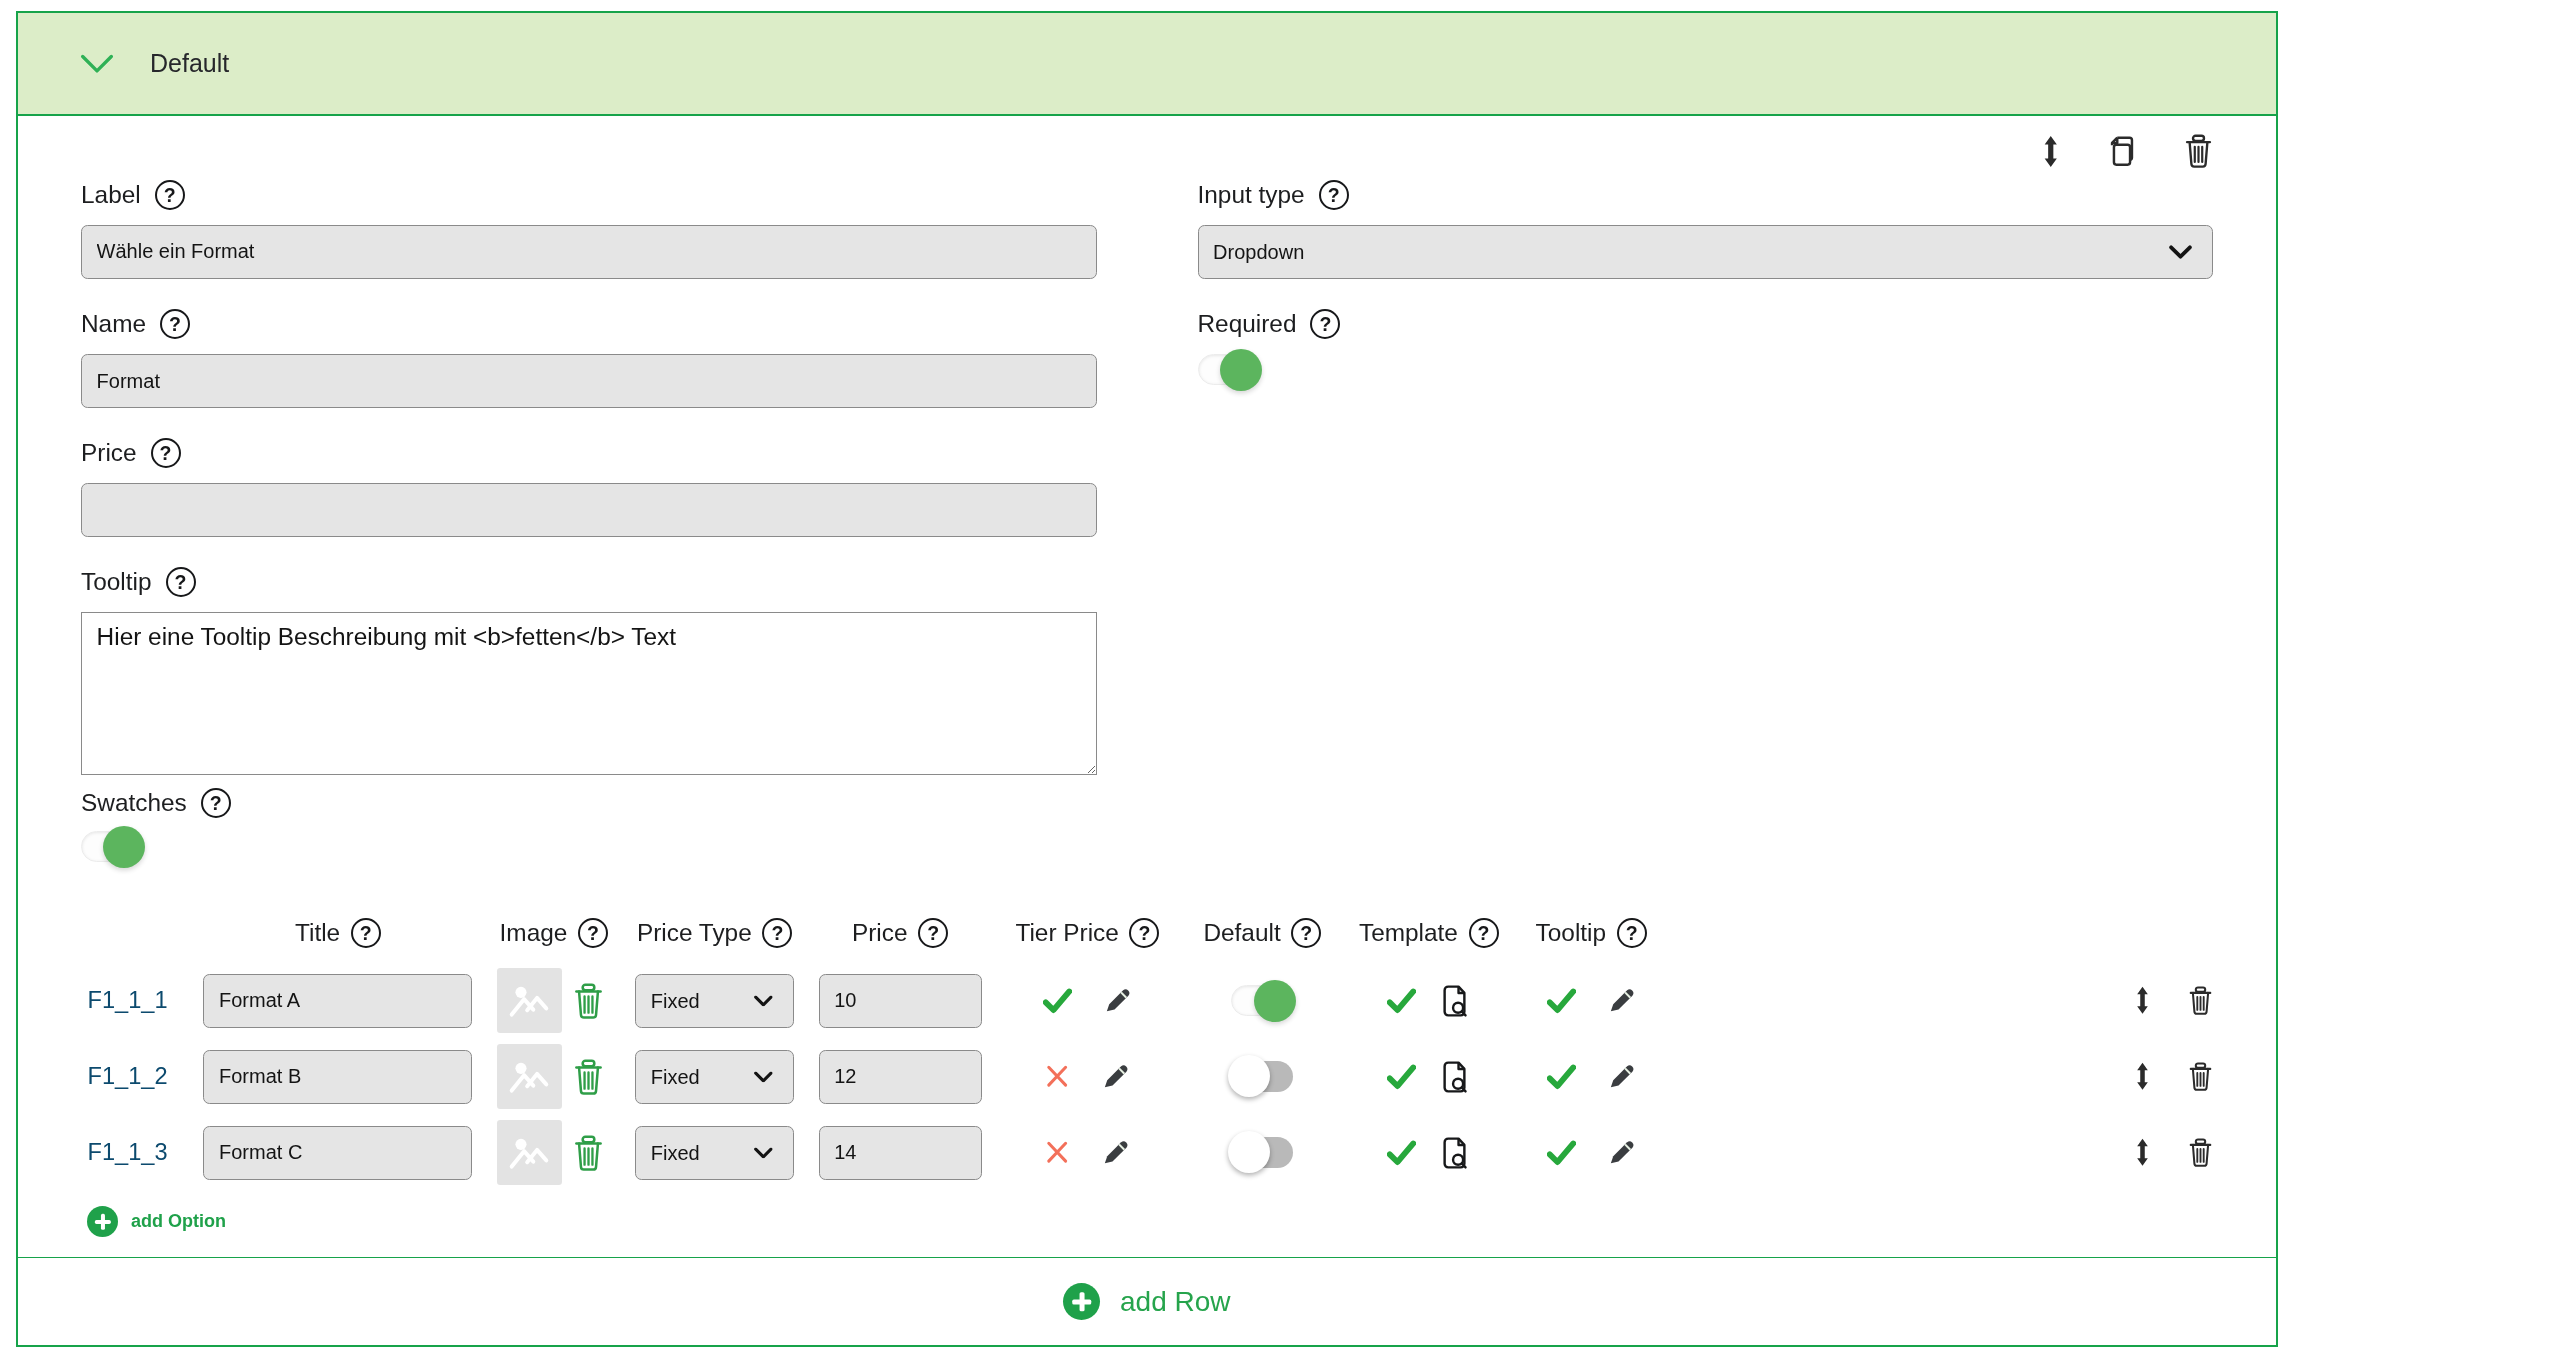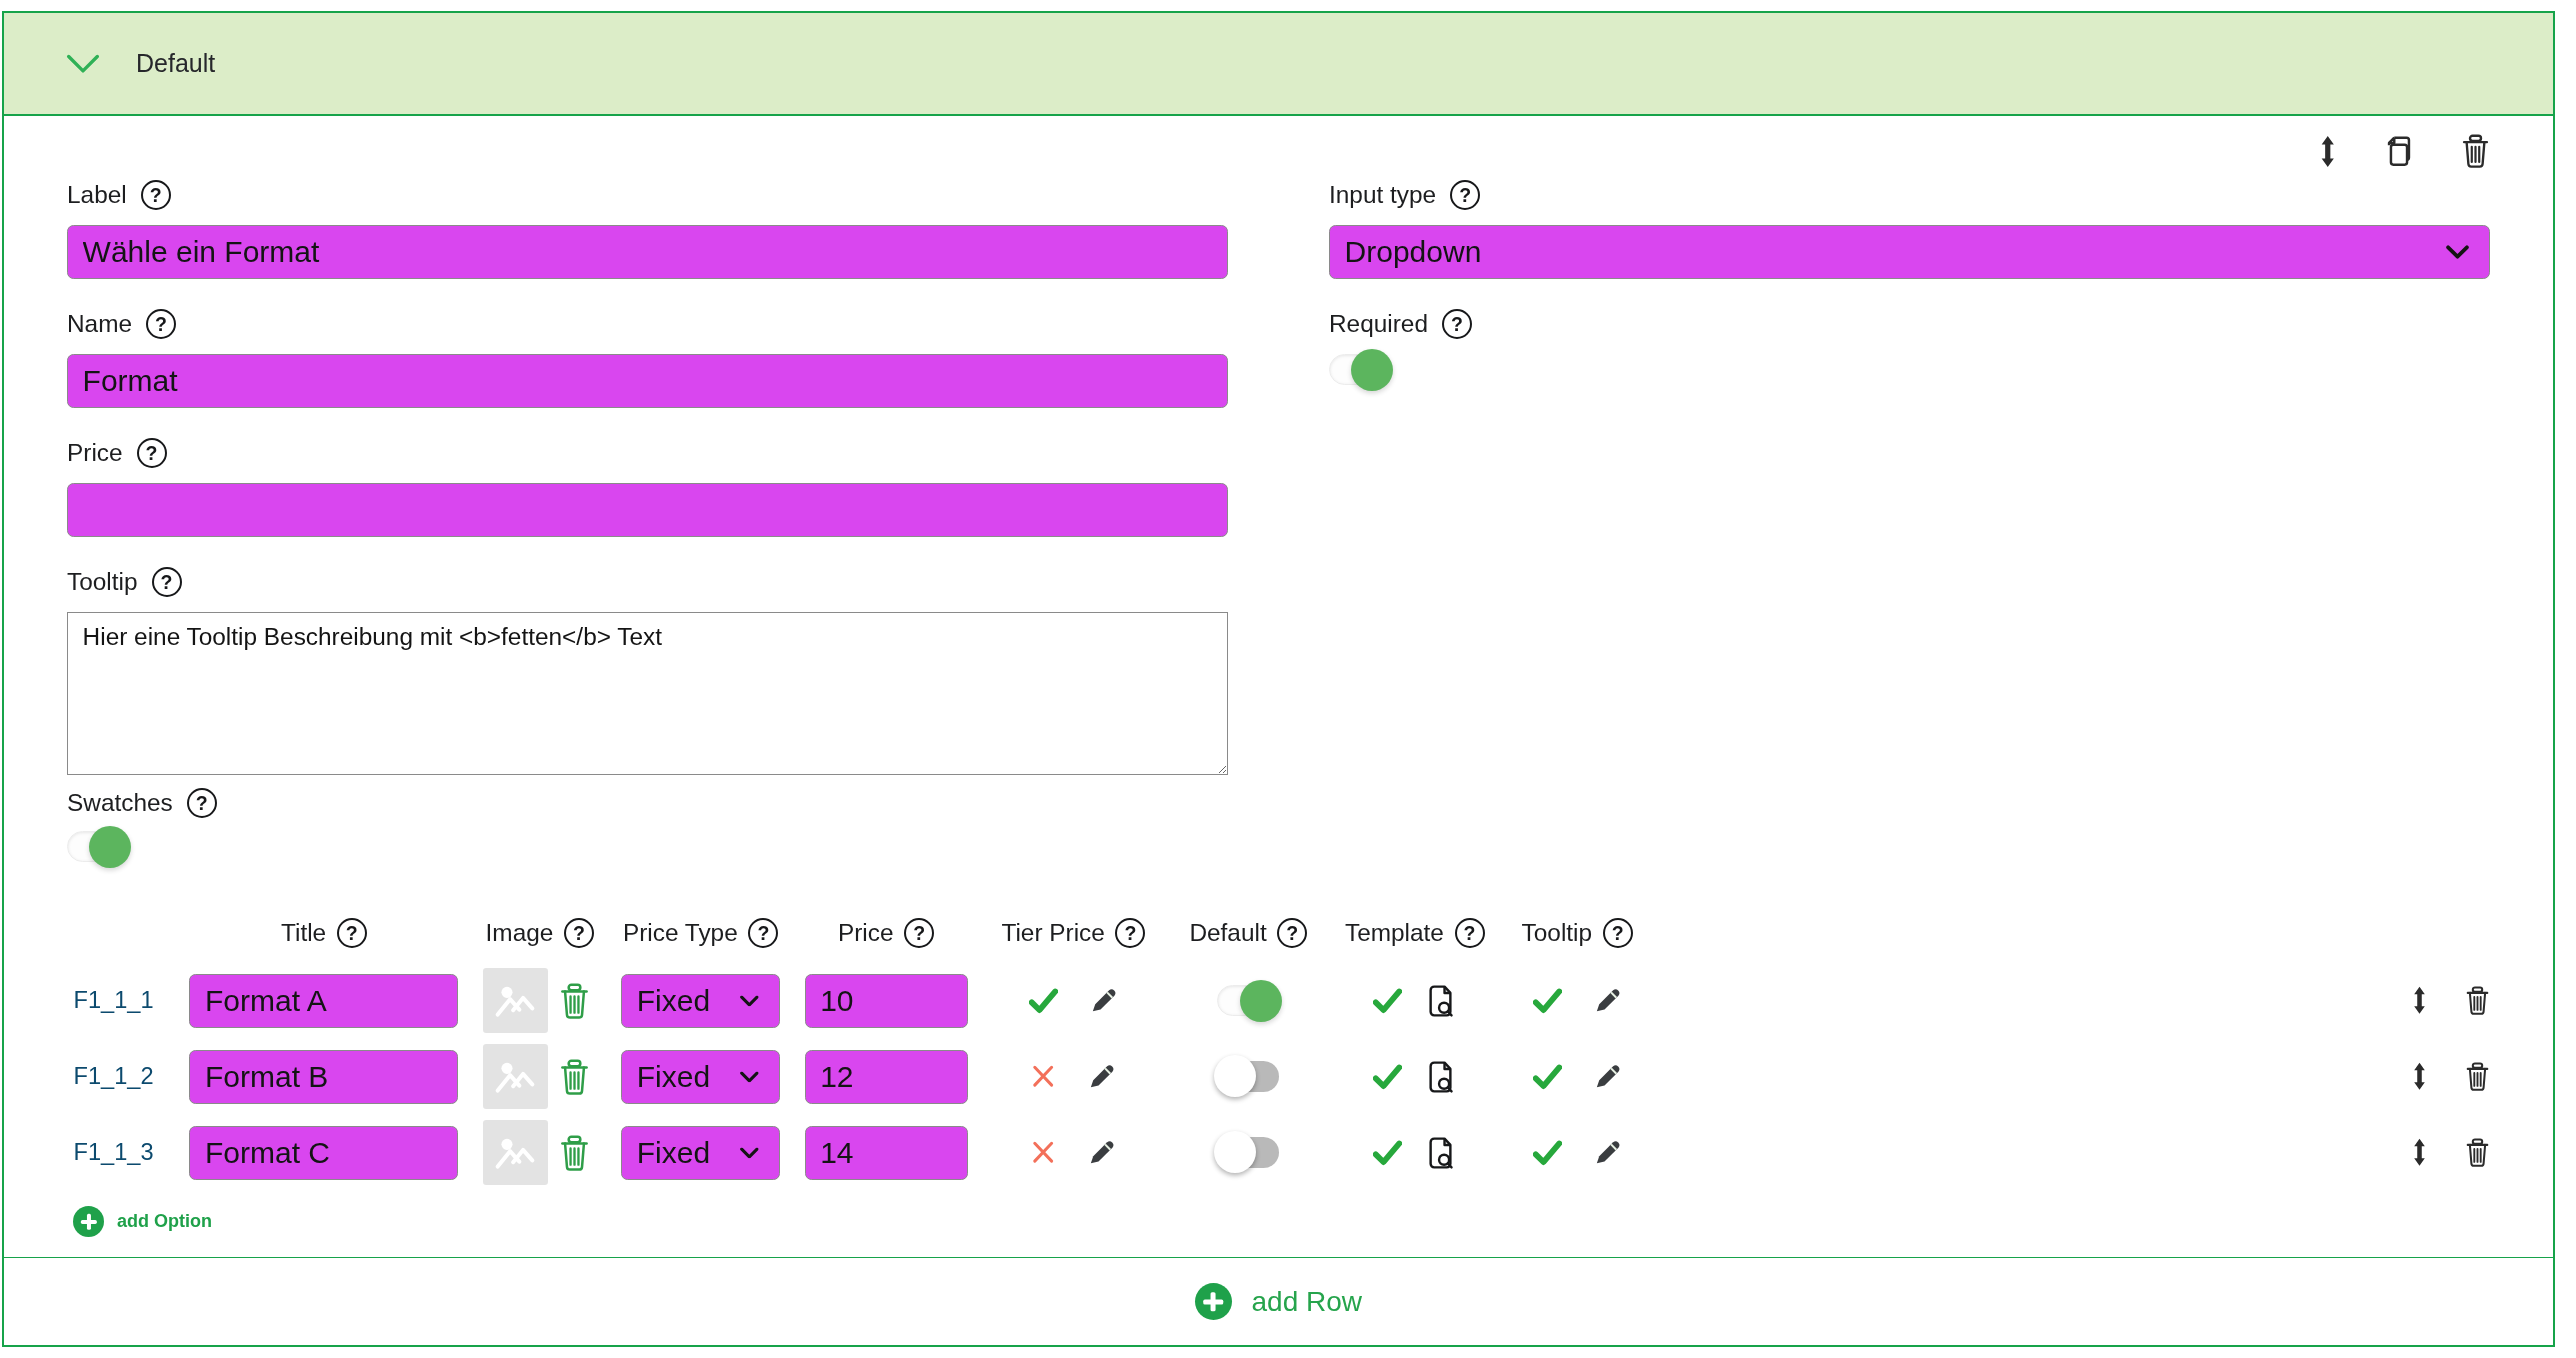--- a/index.html
+++ b/index.html
@@ -3,21 +3,21 @@
 <meta charset="utf-8">
 <style>
   * { box-sizing: border-box; }
   html,body { margin:0; padding:0; background:#fff; }
   body {
     width:2576px; height:1359px; position:relative;
     font-family:"Liberation Sans","DejaVu Sans",sans-serif;
     color:#1d1e20;
   }
   .panel {
-    position:absolute; left:2px; top:11.4px; width:2553px; height:1336px;
+    position:absolute; left:16px; top:11.4px; width:2262px; height:1336px;
     border:2.4px solid #16a34a; background:#fff;
     display:flex; flex-direction:column;
   }
   
   .panel-header {
     flex:none; height:103px; background:#dcedc8; border-bottom:2.4px solid #16a34a;
     display:flex; align-items:center; padding-left:62px; gap:36px; cursor:pointer;
   }
   .header-title { font-size:25px; color:#26272b; }
   
@@ -30,21 +30,21 @@
   .field { margin-bottom:27px; }
   .field-label { display:flex; align-items:center; gap:14px; font-size:24.4px; color:#1d1e20; margin-bottom:12.2px; height:36px; }
   .qicon {
     width:30px; height:30px; border:2.4px solid #17181a; border-radius:50%;
     display:inline-flex; align-items:center; justify-content:center;
     font-size:19.5px; font-weight:800; color:#17181a; flex:none; cursor:help; padding-top:0.8px;
   }
   .qicon::before { content:"?"; }
   input.text, select.sel {
     width:100%; height:54px; border:1.6px solid #8a8a8a; border-radius:6.5px;
-    font-size:30px; padding:0 14.6px; color:#141414; background:#d946ef;
+    font-size:20px; padding:0 14.6px; color:#141414; background:#e5e5e5;
     font-family:inherit; outline:none;
   }
   textarea.ta {
     width:100%; height:163px; border:1.6px solid #8a8a8a; border-radius:0;
     font-size:24.4px; padding:9.8px 14.6px; color:#141414; resize:both;
     font-family:inherit; outline:none;
   }
   .select-wrap { position:relative; }
   .select-wrap select { appearance:none; -webkit-appearance:none; padding-right:65px; }
   .select-wrap .chev { position:absolute; right:21px; top:50%; transform:translateY(-50%); pointer-events:none; display:flex; }

